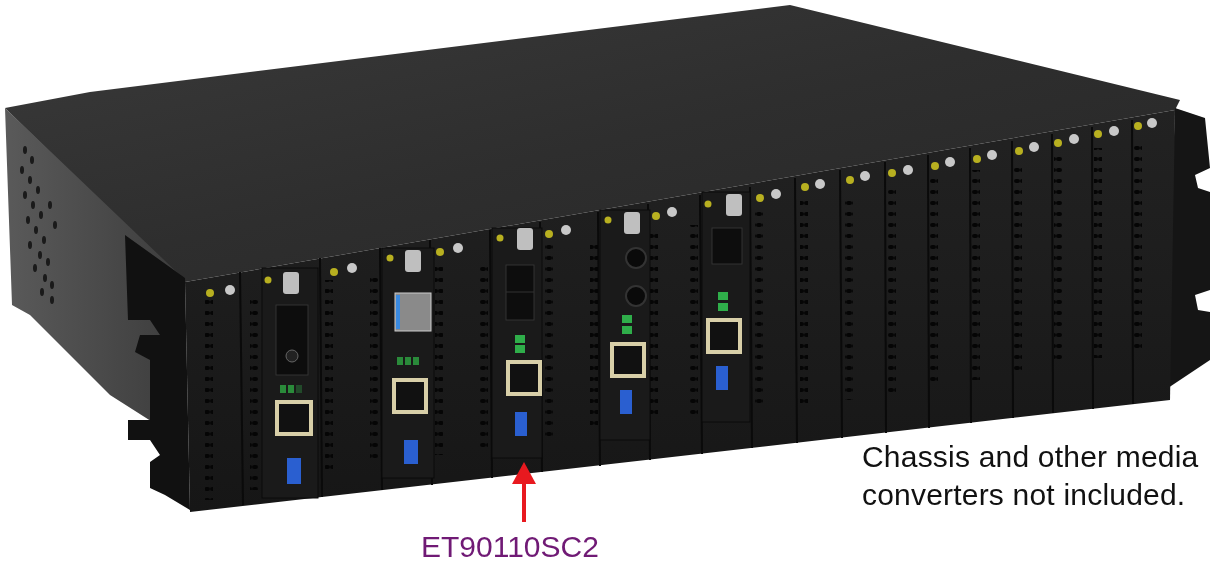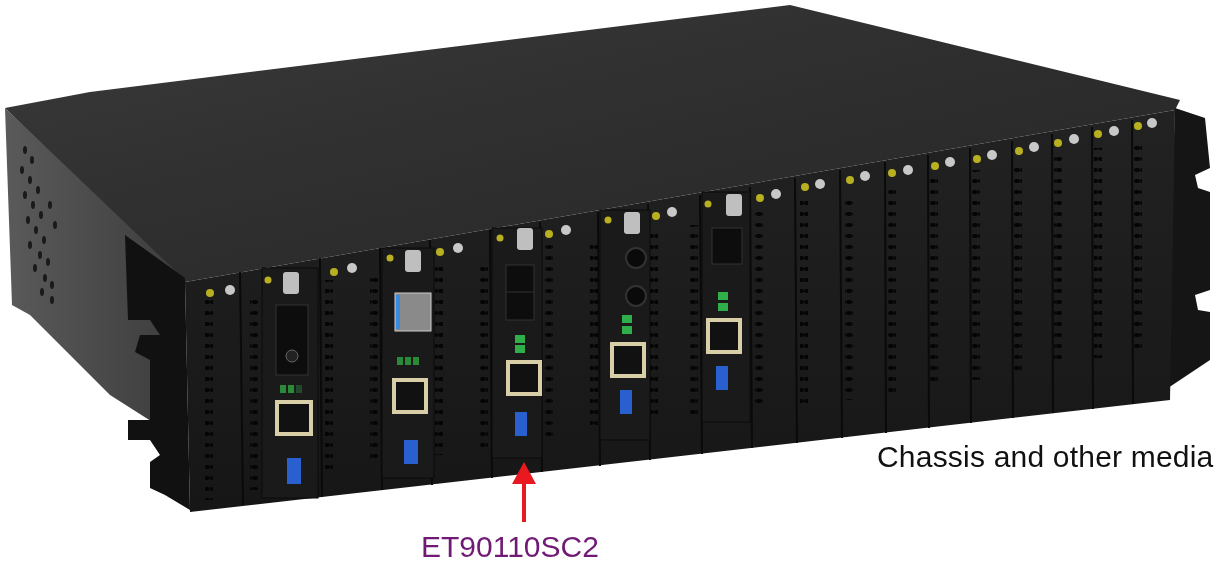--- a/index.html
+++ b/index.html
@@ -1,19 +1,19 @@
 <!DOCTYPE html>
 <html><head>
 <meta charset="utf-8">
 <style>
   html, body { margin:0; padding:0; background:#ffffff; }
   body { width:1214px; height:567px; position:relative; overflow:hidden; font-family:"Liberation Sans", sans-serif; }
   #scene { position:absolute; left:0; top:0; width:1214px; height:567px; }
   .caption { position:absolute; left:862px; top:438px; font-size:30px; line-height:38px; color:#111111; letter-spacing:0.2px; }
-  .caption div { white-space:nowrap;margin-left:15px; }
+  .caption div { white-space:nowrap; }
   .model-label { position:absolute; left:421px; top:530px; font-size:30px; line-height:34px; color:#701a75; white-space:nowrap; }
 </style>
 </head>
 <body>
 
 <svg id="scene" width="1214" height="567" viewBox="0 0 1214 567" xmlns="http://www.w3.org/2000/svg">
   <defs>
     <linearGradient id="topGrad" x1="0" y1="0" x2="1" y2="1">
       <stop offset="0" stop-color="#3a3a3a"></stop>
       <stop offset="0.5" stop-color="#2e2e2e"></stop>
@@ -212,13 +212,14 @@
   <g>
     <line x1="524" y1="522" x2="524" y2="482" stroke="#e8191f" stroke-width="4"></line>
     <polygon points="524,462 512,484 536,484" fill="#e8191f"></polygon>
   </g>
 </svg>
 
 <div class="model-label">ET90110SC2</div>
 
 <div class="caption">
   <div>Chassis and other media</div>
+  <div>converters not included.</div>
 </div>
 
 </body></html>

